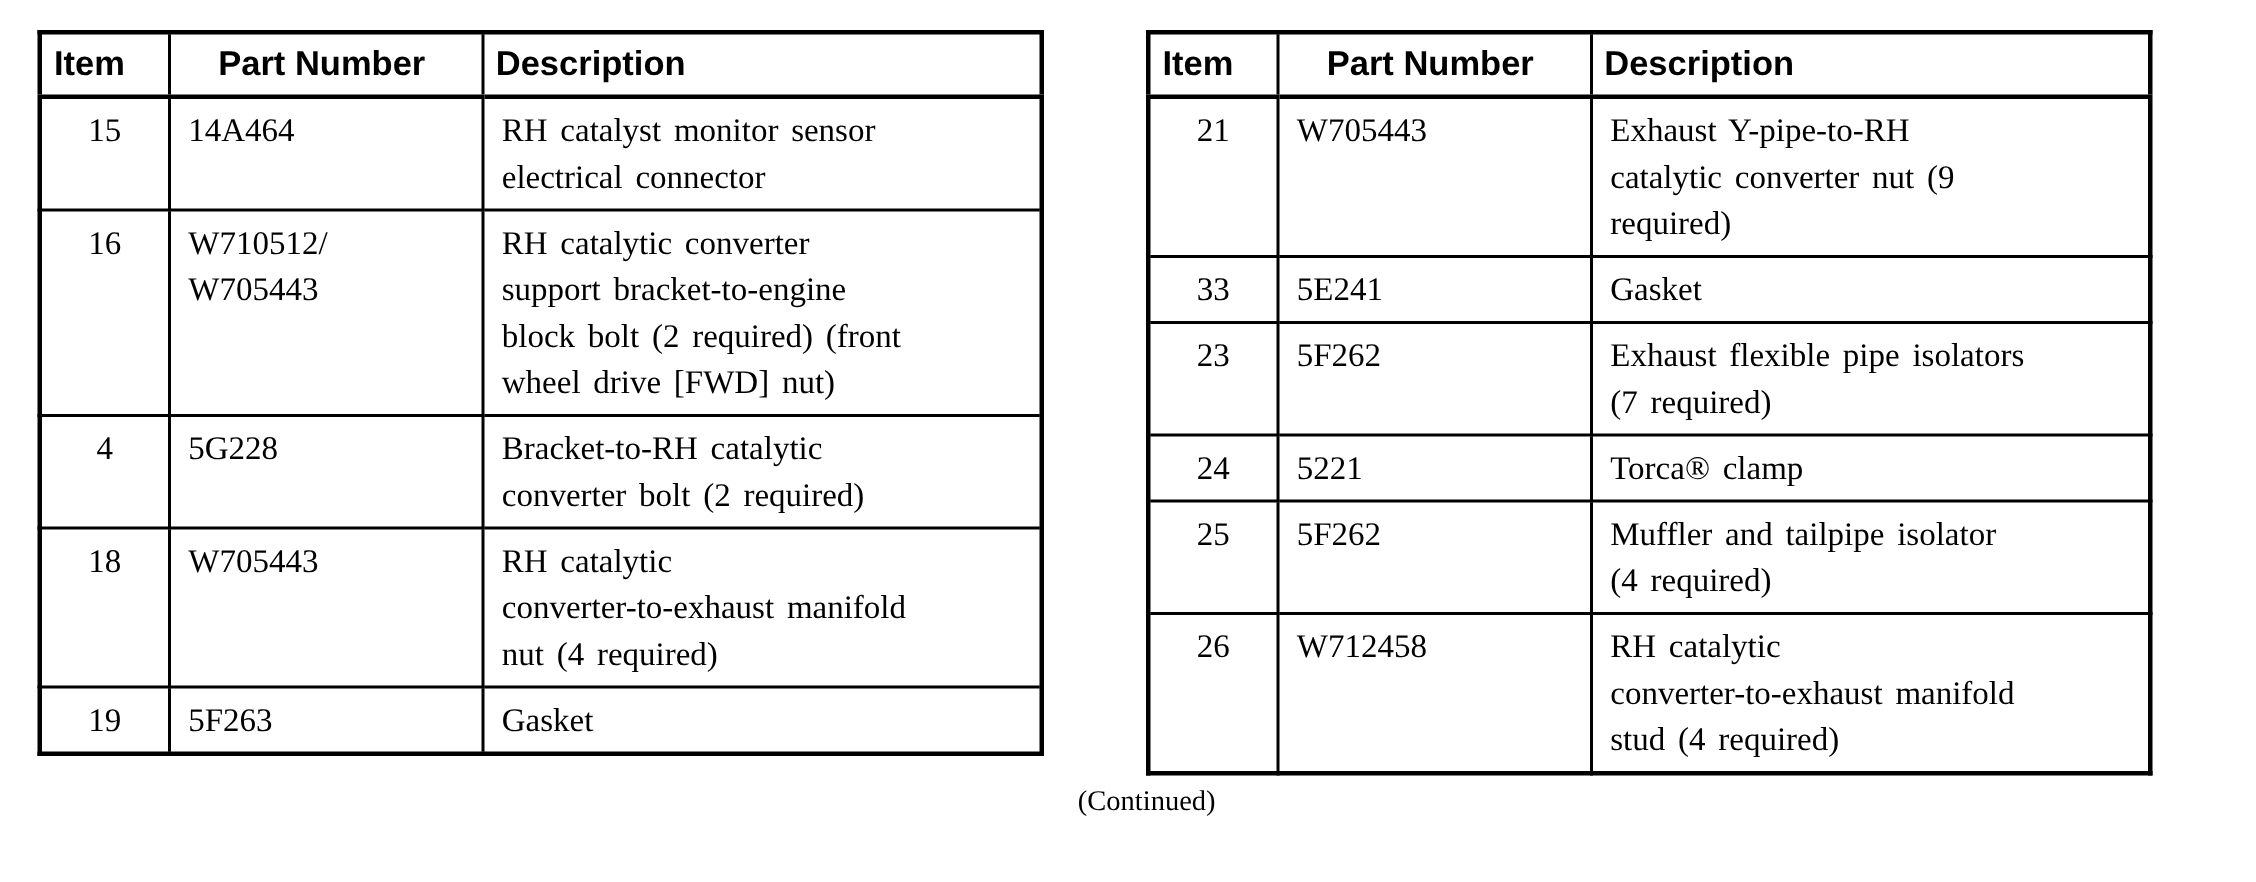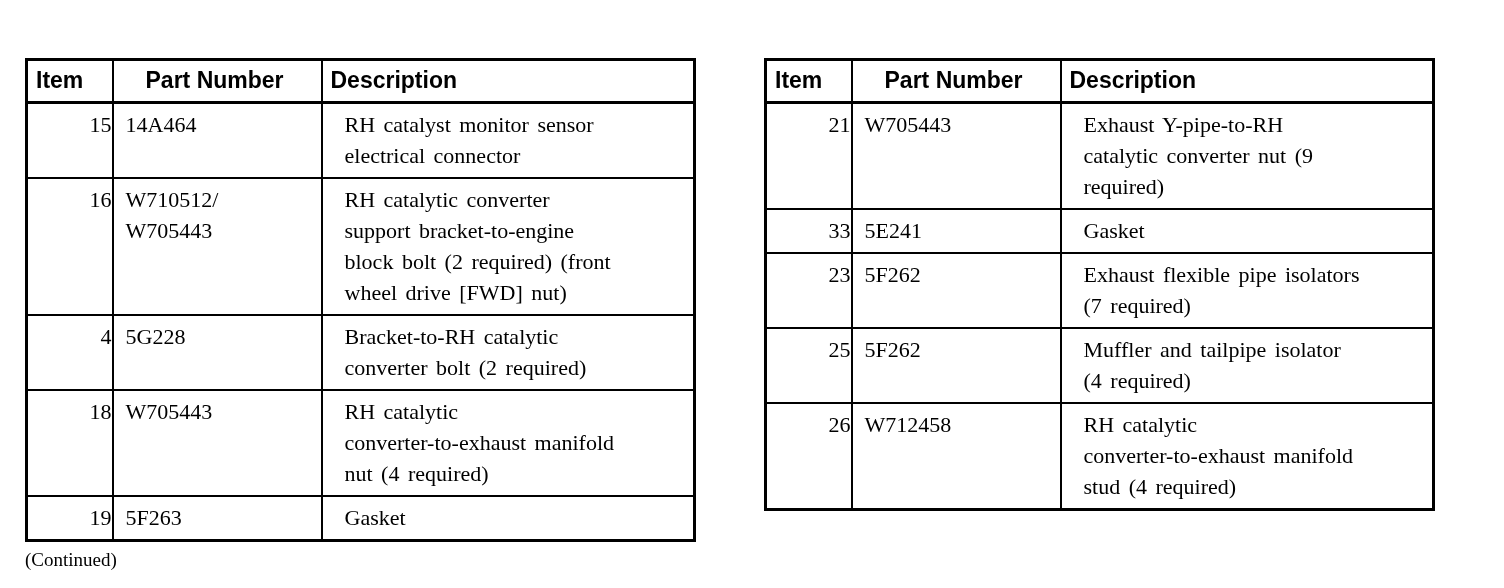--- a/index.html
+++ b/index.html
@@ -9,21 +9,20 @@
   }
   body {
     width: 1504px;
     height: 588px;
     overflow: hidden;
     font-family: "Liberation Serif", serif;
     color: #000000;
   }
   .page {
     padding: 20px 0 0 25px;
-    margin-top: 38px;
   }
   .tables {
     display: flex;
     gap: 68px;
     align-items: flex-start;
   }
   table.parts-table {
     border-collapse: collapse;
     table-layout: fixed;
     border: 3px solid #000000;
@@ -51,31 +50,32 @@
   thead th.col-desc { }
   td {
     font-family: "Liberation Serif", serif;
     font-size: 22px;
     line-height: 31px;
     padding: 5px 6px 6px 12px;
     white-space: pre-line;
     word-spacing: 3px;
   }
   td.col-item {
-    text-align: right;
+    text-align: center;
     padding-left: 0;
     padding-right: 0;
     word-spacing: 0;
   }
-  td.col-desc { padding-left: 22px; }
+  td.col-desc { padding-left: 12px; }
   .continued {
     font-family: "Liberation Serif", serif;
     font-size: 19px;
     line-height: 24px;
     margin: 6px 0 0 0;
+    text-align: center;
   }
 </style>
 </head>
 <body>
 
 <div class="page">
   <div class="tables">
 
     <table class="parts-table">
       <colgroup>
@@ -153,20 +153,25 @@
             <td class="col-part">5E241</td>
             <td class="col-desc">Gasket</td>
           </tr>
           <tr>
             <td class="col-item">23</td>
             <td class="col-part">5F262</td>
             <td class="col-desc">Exhaust flexible pipe isolators
 (7 required)</td>
           </tr>
           <tr>
+            <td class="col-item">24</td>
+            <td class="col-part">5221</td>
+            <td class="col-desc">Torca® clamp</td>
+          </tr>
+          <tr>
             <td class="col-item">25</td>
             <td class="col-part">5F262</td>
             <td class="col-desc">Muffler and tailpipe isolator
 (4 required)</td>
           </tr>
           <tr>
             <td class="col-item">26</td>
             <td class="col-part">W712458</td>
             <td class="col-desc">RH catalytic
 converter-to-exhaust manifold

